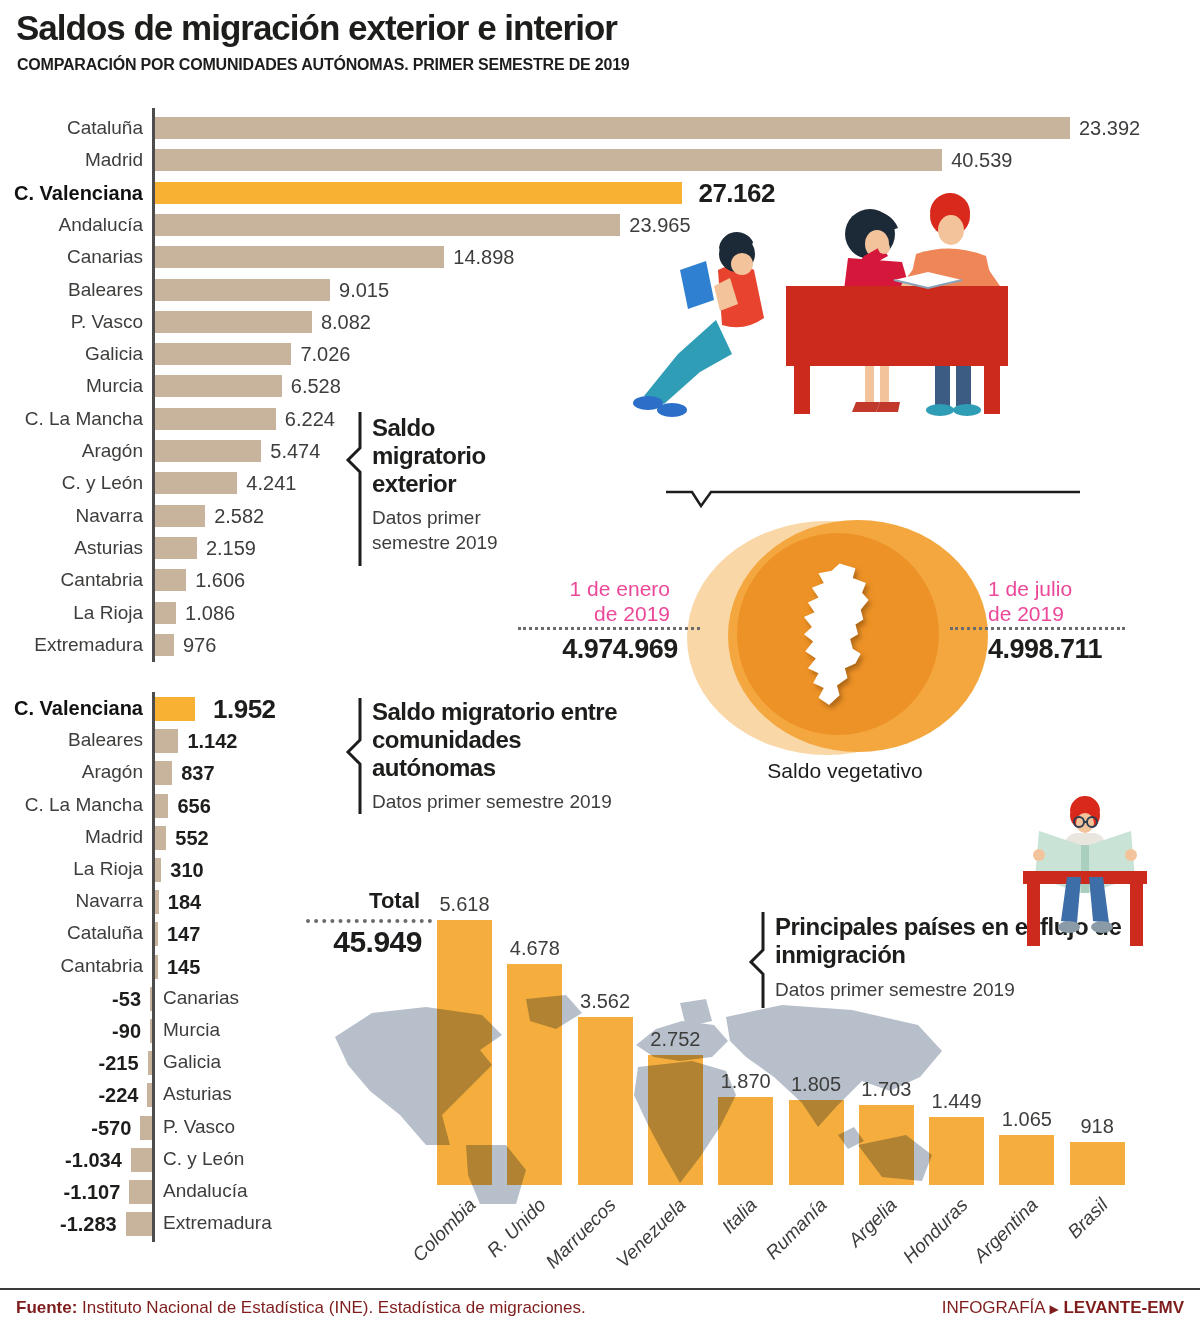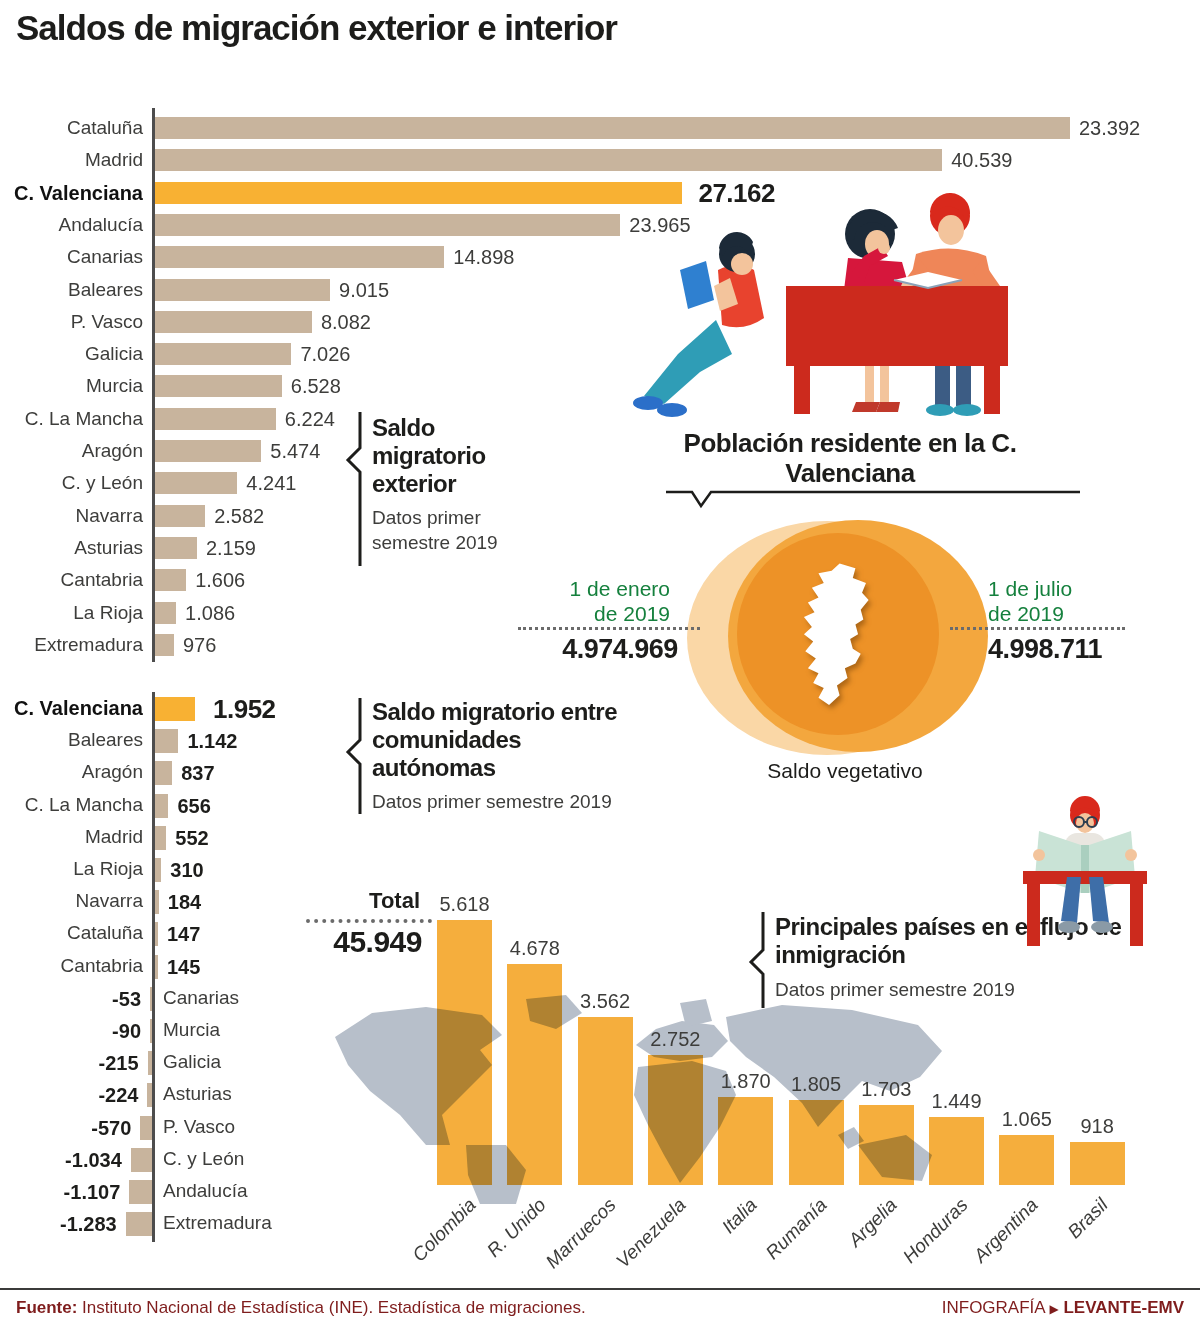--- a/index.html
+++ b/index.html
@@ -12,39 +12,40 @@
   .row-label{position:absolute;font-size:19px;color:#3d3d3b;white-space:nowrap;line-height:22px;}
   .row-label.hl{font-weight:bold;color:#111;font-size:20px;}
   .bar{position:absolute;height:22px;background:#c8b49d;}
   .bar.orange{background:#f8b133;}
   .val{position:absolute;font-size:20px;color:#3d3d3b;white-space:nowrap;line-height:22px;}
   .val.b{font-weight:bold;color:#1d1d1b;}
   .val.big{font-weight:bold;color:#1d1d1b;font-size:26px;line-height:22px;letter-spacing:-0.5px;}
   .ann-title{font-weight:bold;font-size:24px;line-height:28px;letter-spacing:-0.5px;color:#1d1d1b;}
   .ann-sub{font-size:19px;line-height:25px;color:#3d3d3b;}
   .dotline{position:absolute;border-top:3px dotted #6b6b6b;height:0;}
-  .datelbl{font-size:21px;line-height:25px;color:#15803d;}
+  .datelbl{font-size:21px;line-height:25px;color:#ec4899;}
   .bigval{font-weight:bold;font-size:27px;letter-spacing:-0.5px;color:#1d1d1b;}
   .cbar{position:absolute;width:55px;background:#f5ae3d;mix-blend-mode:multiply;}
   .cval{position:absolute;width:86px;text-align:center;font-size:20px;color:#3d3d3b;white-space:nowrap;}
   .clbl{position:absolute;width:110px;text-align:right;font-size:19px;font-style:italic;color:#3d3d3b;
     transform:rotate(-45deg);transform-origin:100% 0;white-space:nowrap;}
   .veg-box{position:absolute;left:783px;top:786px;width:126px;height:88px;border:2px dotted #5a5a5a;text-align:center;}
   .veg-val{font-weight:bold;font-size:28px;letter-spacing:-0.5px;margin-top:2px;}
   .footer-rule{position:absolute;left:0;top:1288px;width:1200px;height:2px;background:#3b3b3a;}
   .footer-txt{position:absolute;top:1298px;font-size:17px;color:#7f1d1d;white-space:nowrap;}
   .credit b{font-weight:bold;}
   svg{display:block;}
 </style>
 </head>
 <body>
 
 <div id="infographic">
 
   <div class="abs ttl" style="left:16px;top:8px;">Saldos de migración exterior e interior</div>
+  <div class="abs sub" style="left:17px;top:56px;">COMPARACIÓN POR COMUNIDADES AUTÓNOMAS. PRIMER SEMESTRE DE 2019</div>
 
   <div class="axis" style="left:152px;top:108px;height:554px;"></div>
   <div id="chart-exterior" class="abs" style="left:0;top:117px;width:1200px;height:554px;">
       <div style="position: absolute; left: 0px; top: 0px; width: 1200px; height: 22px;">
         <div class="row-label" style="right: 1057px;">Cataluña</div>
         <div class="bar" style="left: 155px; width: 915px;"></div>
         <div class="val" style="left: 1079px;">23.392</div>
       </div>
       <div style="position: absolute; left: 0px; top: 32.3px; width: 1200px; height: 22px;">
         <div class="row-label" style="right: 1057px;">Madrid</div>
@@ -170,21 +171,20 @@
     <ellipse cx="322" cy="252" rx="14" ry="6" fill="#2f9db6"></ellipse>
     <ellipse cx="349" cy="252" rx="14" ry="6" fill="#2f9db6"></ellipse>
 
     <rect x="168" y="128" width="222" height="80" fill="#cc2a1d"></rect>
     <rect x="176" y="208" width="16" height="48" fill="#cc2a1d"></rect>
     <rect x="366" y="208" width="16" height="48" fill="#cc2a1d"></rect>
     <path d="M276,122 L310,114 L344,122 L310,130 Z" fill="#ffffff"></path>
     <path d="M276,122 L310,130 L344,122" fill="none" stroke="#8aa2b8" stroke-width="2"></path>
   </svg>
 
-  <div class="abs ann-title" style="left:640px;top:428px;width:420px;text-align:center;font-size:26px;line-height:30px;">Población residente en la C. Valenciana</div>
   <svg class="abs" style="left:664px;top:488px;" width="420" height="22" viewBox="0 0 420 22">
     <polyline points="2,4 28,4 37,18 47,4 416,4" fill="none" stroke="#1d1d1b" stroke-width="2.5"></polyline>
   </svg>
 
   <svg class="abs" style="left:680px;top:515px;" width="330" height="250" viewBox="0 0 330 250">
     <ellipse cx="147" cy="123" rx="140" ry="117" fill="#fad7a6"></ellipse>
     <ellipse cx="178" cy="121" rx="130" ry="116" fill="#f3a73e"></ellipse>
     <circle cx="158" cy="119" r="101" fill="#ed9227"></circle>
     <g transform="translate(120,46) scale(1.32,1.22)">
       <polygon points="30,2 42,6 40,14 50,18 47,26 52,32 46,40 48,48 42,52 44,60 38,64 40,72 46,76 42,84 34,88 36,96 28,102 30,110 22,118 14,112 18,104 10,100 14,92 6,88 12,80 4,74 10,66 3,60 9,54 3,46 11,42 6,34 14,30 9,22 18,18 14,10 24,8" fill="#ffffff" style="filter:drop-shadow(2px 3px 2px rgba(110,60,5,0.5));"></polygon>

